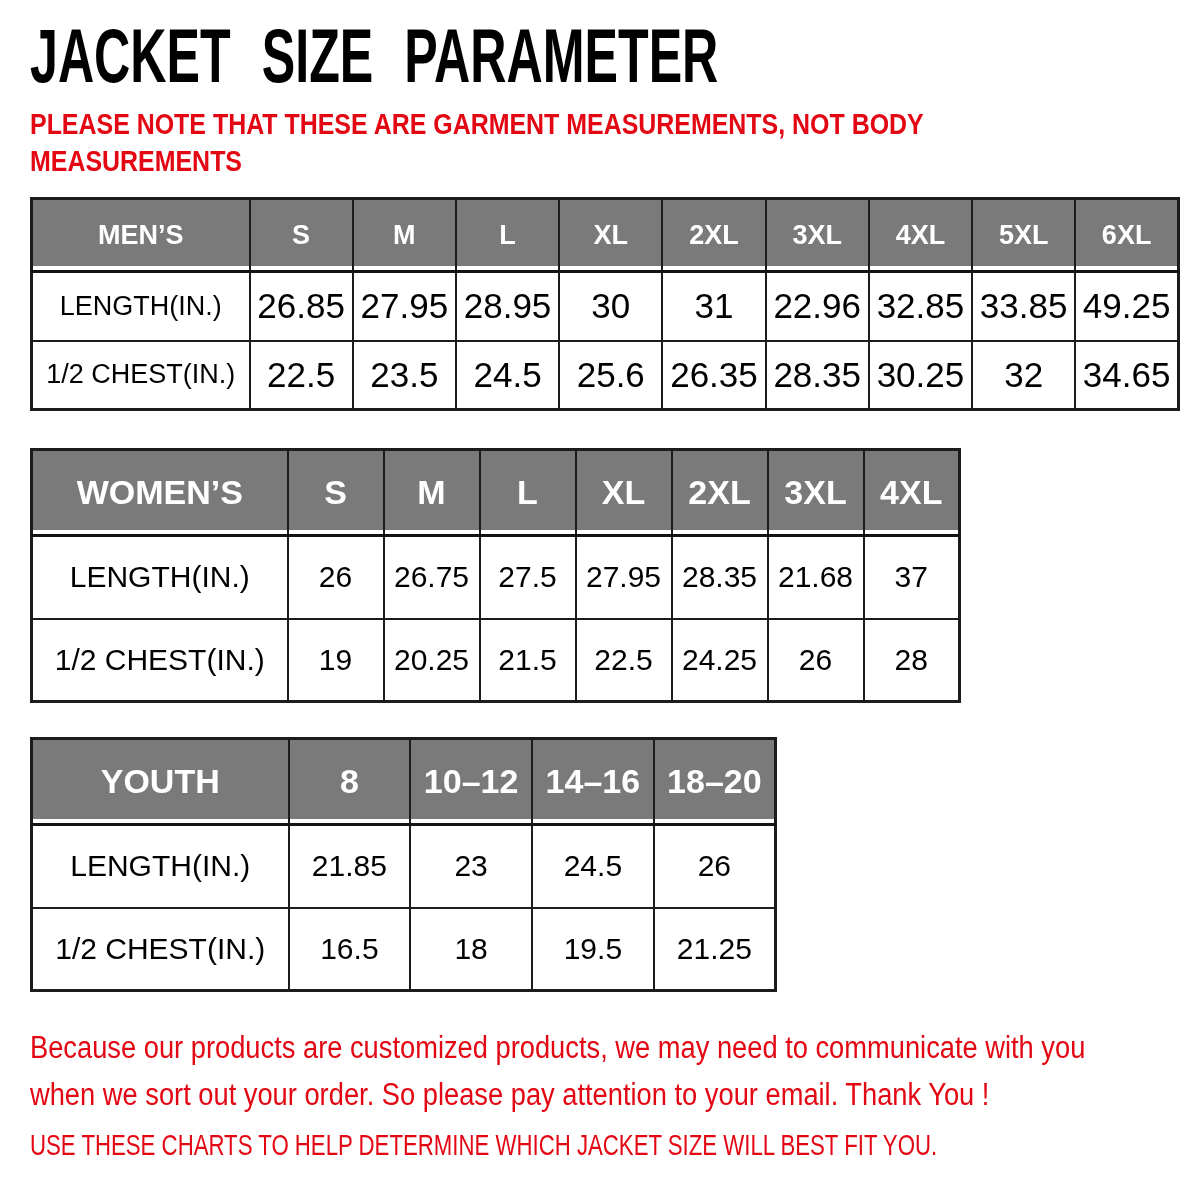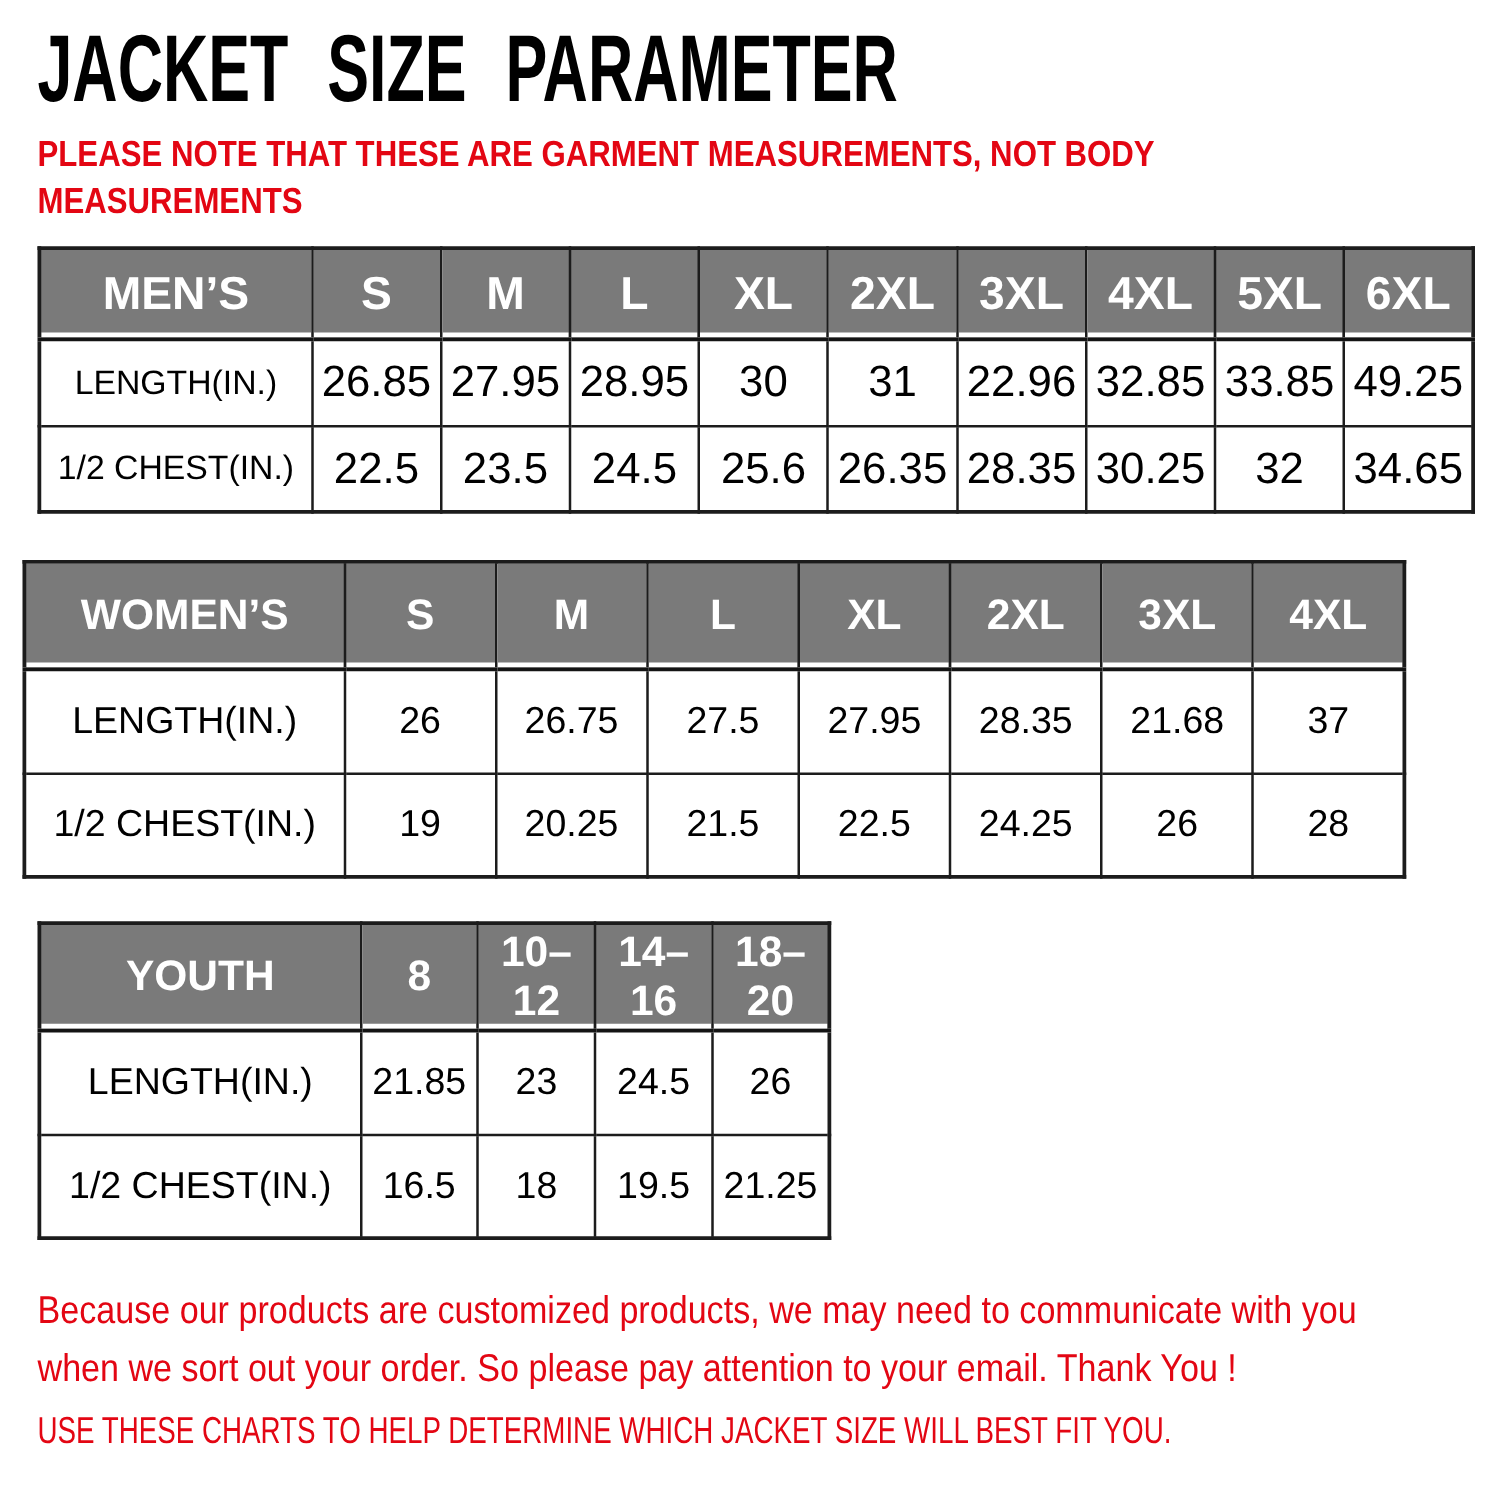--- a/index.html
+++ b/index.html
@@ -39,31 +39,31 @@
     overflow: hidden;
   }
   table.size-table th {
     background: #7a7a7a;
     color: #ffffff;
     font-weight: bold;
     border-bottom: 3px solid #141414;
     box-shadow: inset 0 -4px 0 #ffffff;
   }
   #mens-table   { left: 30px; top: 197px; width: 1150px; }
-  #mens-table th { height: 73px; font-size: 37px; }
+  #mens-table th { height: 73px; font-size: 27px; }
   #mens-table td { height: 69px; font-size: 35px; }
   #mens-table th:first-child { width: 218px; }
   #mens-table td.row-label { font-size: 27px; }
 
-  #womens-table { left: 18px; top: 448px; width: 1107px; }
+  #womens-table { left: 30px; top: 448px; width: 931px; }
   #womens-table th { height: 86px; font-size: 34px; }
   #womens-table td { height: 83px; font-size: 30px; }
   #womens-table th:first-child { width: 256px; }
 
-  #youth-table  { left: 30px; top: 737px; width: 635px; }
+  #youth-table  { left: 30px; top: 737px; width: 747px; }
   #youth-table th { height: 86px; font-size: 34px; }
   #youth-table td { height: 83px; font-size: 30px; }
   #youth-table th:first-child { width: 257px; }
 
   .footer-note {
     position: absolute; left: 30px; top: 1024px;
     font-size: 31px; color: #e30613;
     line-height: 47px;
     transform: scaleX(0.88); transform-origin: left top;
     white-space: nowrap;

